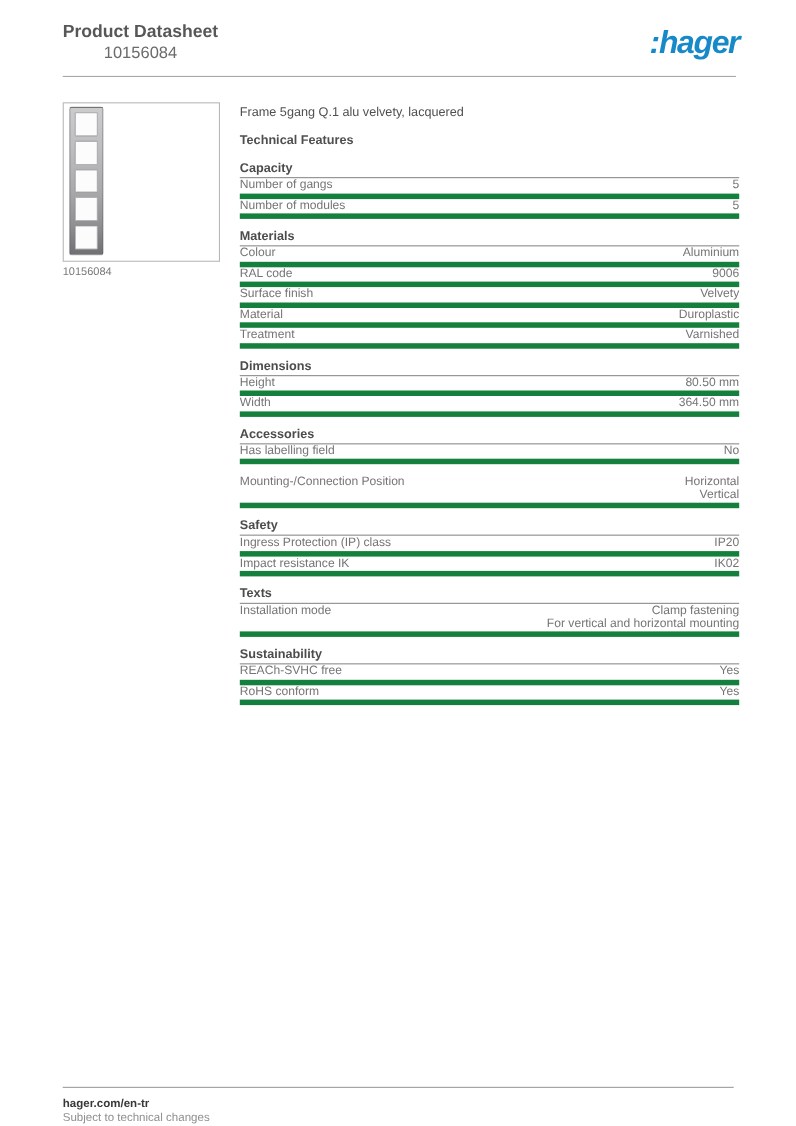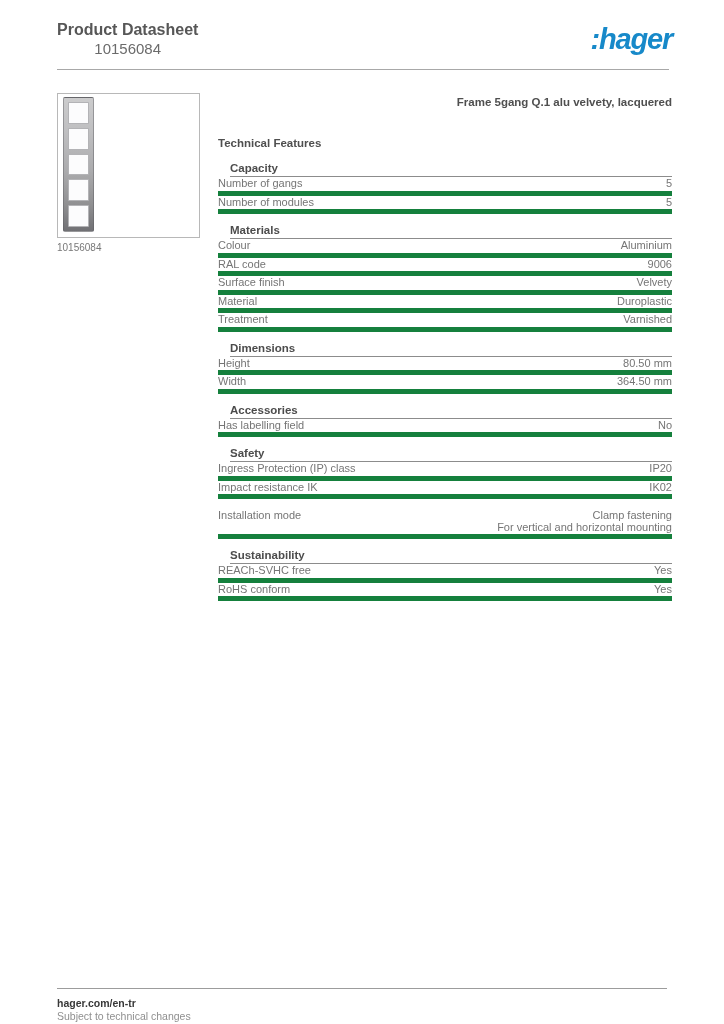--- a/index.html
+++ b/index.html
@@ -38,30 +38,29 @@
   }
   .gang-window {
     flex: 1; background: #fcfcfd;
     border: 1px solid rgba(60,60,66,0.38);
     border-radius: 1px;
   }
   .image-caption { position: absolute; left: 57px; top: 242px; font-size: 10px; color: #787878; }
 
   
   .spec-col { position: absolute; left: 218px; top: 93px; width: 454px; }
-  .product-title   { font-size: 11.5px; font-weight: bold; color: #4f4f4f; line-height: 13px; padding-top: 3px; text-align: right; }
-  .features-heading{ font-size: 11.5px; font-weight: bold; color: #4f4f4f; line-height: 13px; margin-top: 28px; }
+  .product-title   { font-size: 11.5px; font-weight: normal; color: #4f4f4f; line-height: 13px; padding-top: 3px; }
+  .features-heading{ font-size: 11.5px; font-weight: bold; color: #4f4f4f; line-height: 13px; margin-top: 13px; }
 
   .section { margin-top: 10px; }
   .section:first-child { margin-top: 12px; }
   .section-title {
     font-size: 11.5px; font-weight: bold; color: #4c4c4c;
     line-height: 12px; padding-bottom: 2px;
     border-bottom: 1px solid #8c8c8c;
-    margin-left: 12px;
   }
   .spec-row {
     display: flex; justify-content: space-between; align-items: flex-start;
     font-size: 11px; color: #757575; line-height: 11.5px;
     padding: 1px 0 1px 0;
     border-bottom: 5px solid #15803d;
   }
   .spec-label { text-align: left; white-space: nowrap; }
   .spec-value { text-align: right; }
   .spec-value div { line-height: 11.5px; }
@@ -170,37 +169,45 @@
         <div class="section">
           <div class="section-title">Accessories</div>
           <div class="spec-row">
             <div class="spec-label">Has labelling field</div>
             <div class="spec-value">
               <div>No</div>
             </div>
           </div>
         </div>
         <div class="section">
+          <div class="spec-row">
+            <div class="spec-label">Mounting-/Connection Position</div>
+            <div class="spec-value">
+              <div>Horizontal</div>
+              <div>Vertical</div>
+            </div>
+          </div>
         </div>
         <div class="section">
           <div class="section-title">Safety</div>
           <div class="spec-row">
             <div class="spec-label">Ingress Protection (IP) class</div>
             <div class="spec-value">
               <div>IP20</div>
             </div>
           </div>
           <div class="spec-row">
             <div class="spec-label">Impact resistance IK</div>
             <div class="spec-value">
               <div>IK02</div>
             </div>
           </div>
         </div>
         <div class="section">
+          <div class="section-title">Texts</div>
           <div class="spec-row">
             <div class="spec-label">Installation mode</div>
             <div class="spec-value">
               <div>Clamp fastening</div>
               <div>For vertical and horizontal mounting</div>
             </div>
           </div>
         </div>
         <div class="section">
           <div class="section-title">Sustainability</div>

